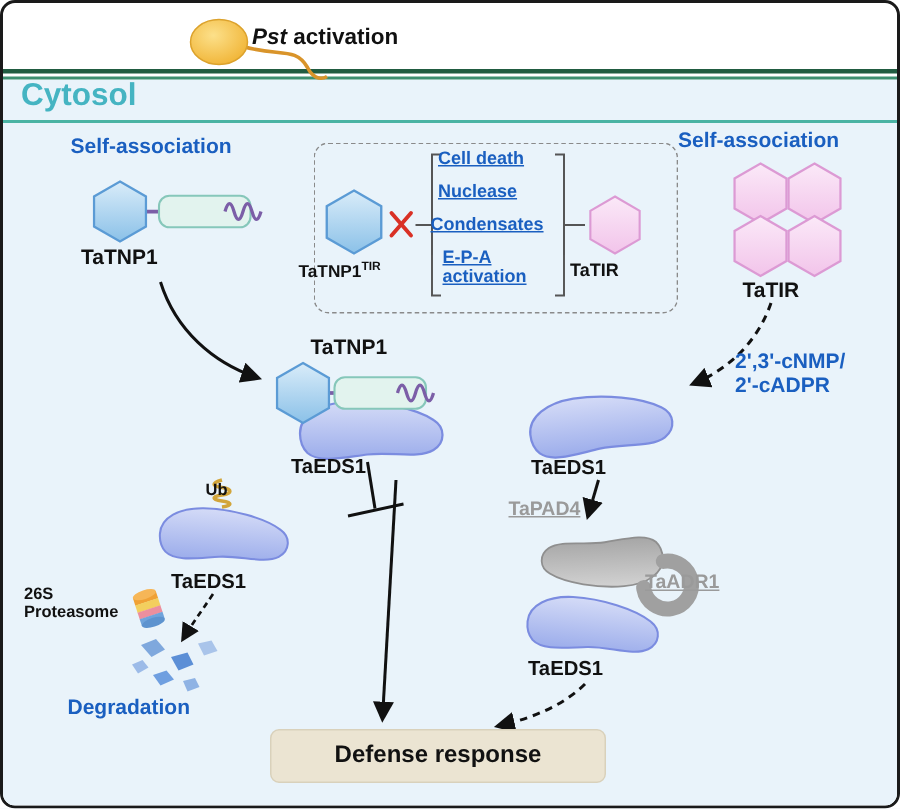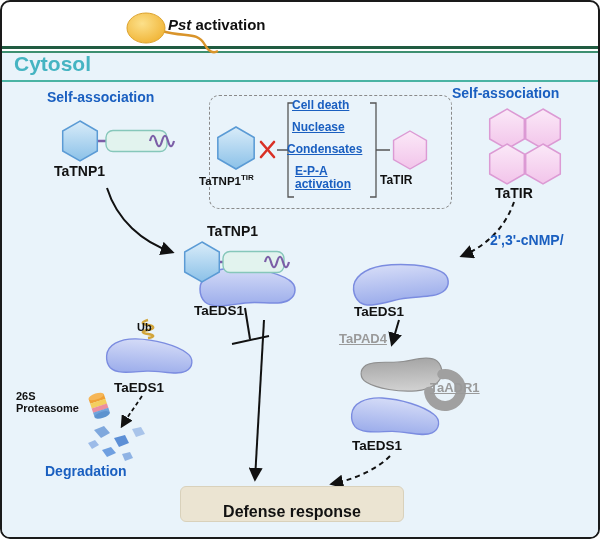--- a/index.html
+++ b/index.html
@@ -20,21 +20,21 @@
   .bold{font-weight:bold;}
   .ctr{}
   .blue{color:#1a5fc0;}
   .gray{color:#9a9a9a;}
   .teal{color:#45b4c2;}
   .ul{text-decoration:underline;}
   .it{font-style:italic;}
   .defense-box{
     position:absolute;left:178px;top:484px;width:222px;height:34px;
     background:#ebe4d2;border:1px solid #d9d1bb;border-radius:6px;
-    display:flex;align-items:flex-end;justify-content:center;
+    display:flex;align-items:center;justify-content:center;
     font-weight:bold;font-size:16px;color:#111;
   }
   sup{font-size:8px;}
 </style>
 </head>
 <body>
 
 <div class="stage">
 
   <div class="cytosol-bg"></div>
@@ -181,20 +181,21 @@
   <div class="lbl bold blue ctr ul" style="left:290px;top:97px;width:80px;font-size:12px;">Cell death</div>
   <div class="lbl bold blue ctr ul" style="left:290px;top:119px;width:80px;font-size:12px;">Nuclease</div>
   <div class="lbl bold blue ctr ul" style="left:285px;top:141px;width:90px;font-size:12px;">Condensates</div>
   <div class="lbl bold blue ctr ul" style="left:293px;top:163px;width:74px;font-size:12px;">E-P-A activation</div>
   <div class="lbl bold ctr" style="left:378px;top:172px;width:60px;font-size:12px;">TaTIR</div>
 
   <div class="lbl bold blue ctr" style="left:450px;top:84px;width:145px;font-size:14px;">Self-association</div>
   <div class="lbl bold ctr" style="left:493px;top:184px;width:60px;font-size:14px;">TaTIR</div>
   <div class="lbl bold blue ctr" style="left:488px;top:231px;width:108px;font-size:14px;">
     <div>2',3'-cNMP/</div>
+    <div>2'-cADPR</div>
   </div>
 
   <div class="lbl bold ctr" style="left:205px;top:222px;width:80px;font-size:14px;">TaTNP1</div>
   <div class="lbl bold ctr" style="left:192px;top:301px;width:80px;font-size:13.5px;">TaEDS1</div>
   <div class="lbl bold ctr" style="left:352px;top:302px;width:80px;font-size:13.5px;">TaEDS1</div>
 
   <div class="lbl bold" style="left:112px;top:319px;font-size:11px;padding-left:23px;">Ub</div>
   <div class="lbl bold ctr" style="left:112px;top:378px;width:80px;font-size:13.5px;">TaEDS1</div>
   <div class="lbl bold ctr" style="left:14px;top:388px;width:76px;font-size:11px;">
     <div>26S</div>

